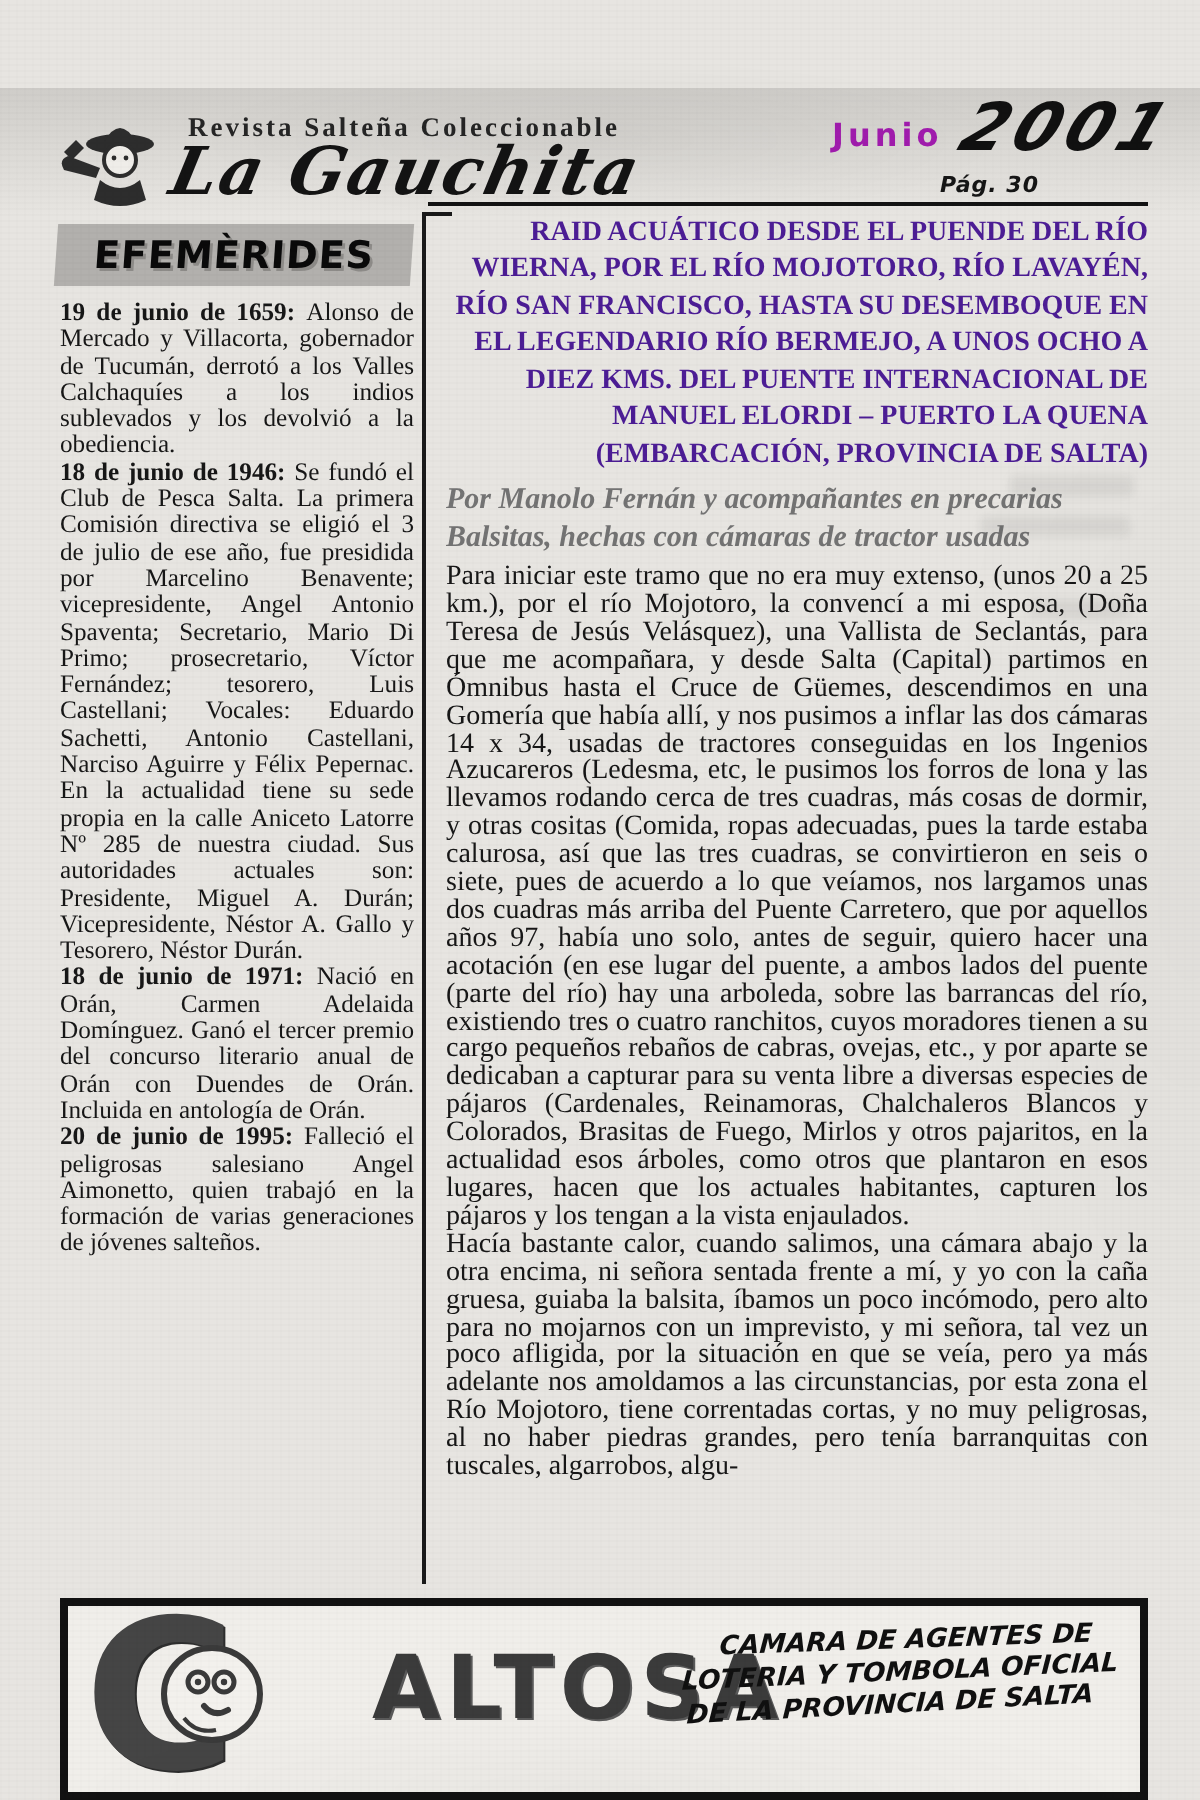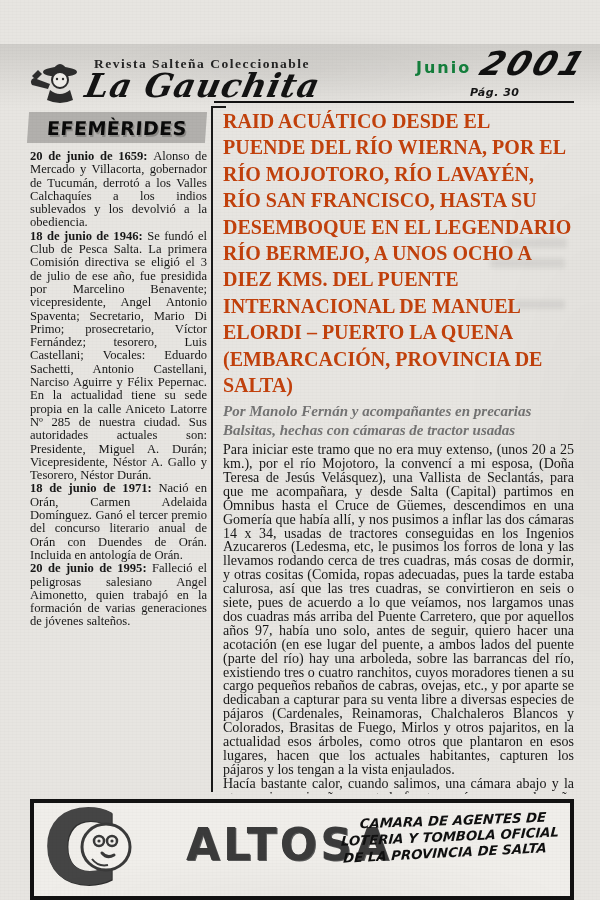--- a/index.html
+++ b/index.html
@@ -15,41 +15,41 @@
       radial-gradient(ellipse 400px 60px at 300px 895px, rgba(0,0,0,.06), transparent 70%);}
   .header-band{position:absolute;left:0;top:44px;width:600px;height:64px;
       background:linear-gradient(180deg,#cfcdc9 0%,#dddbd7 55%,#e7e5e1 100%);}
   .gaucho{position:absolute;left:30px;top:56px;width:58px;height:52px;}
   .masthead-top{position:absolute;left:94px;top:56px;font-family:"Liberation Serif",serif;
       font-weight:700;font-size:13.5px;letter-spacing:1.5px;color:#262626;text-align:right;}
   .magname{position:absolute;left:86px;top:66px;font-family:"DejaVu Serif",serif;
       font-style:italic;font-weight:700;font-size:33px;color:#141414;
       transform:skewX(-12deg);letter-spacing:1px;}
   .junio{position:absolute;left:416px;top:58px;font-family:"DejaVu Sans",sans-serif;
-      font-weight:700;font-size:16px;letter-spacing:2px;color:#15803d;}
+      font-weight:700;font-size:16px;letter-spacing:2px;color:#a21caf;}
   .year{position:absolute;left:482px;top:44px;font-family:"DejaVu Sans",sans-serif;
       font-style:italic;font-weight:800;font-size:33px;letter-spacing:3px;color:#111;
       transform:skewX(-20deg);}
   .pagelabel{position:absolute;left:470px;top:86px;font-family:"DejaVu Sans",sans-serif;
       font-weight:700;font-size:11px;letter-spacing:.5px;color:#161616;font-style:italic;}
   .head-rule{position:absolute;left:214px;top:101px;width:360px;height:2px;background:#131313;}
   .efem-title{position:absolute;left:28px;top:112px;width:178px;height:31px;
       background:#b2b0ad;display:flex;align-items:center;justify-content:center;
       font-family:"DejaVu Sans",sans-serif;font-weight:900;font-size:19px;
       letter-spacing:.5px;color:#0a0a0a;text-shadow:1.5px 1.5px 0 #8d8b88;
       transform:skewX(-4deg);}
   .vrule{position:absolute;left:211px;top:106px;width:2px;height:686px;background:#1a1a1a;}
   .vrule-bracket{position:absolute;left:211px;top:106px;width:15px;height:2px;background:#1a1a1a;}
   .left-col{position:absolute;left:30px;top:150px;width:177px;height:642px;overflow:hidden;
       font-size:12.6px;line-height:13.3px;text-align:justify;color:#171717;}
   .left-col p{margin:0;}
   .left-col b::after{content:" ";}
   .right-col{position:absolute;left:223px;top:106px;width:351px;height:688px;overflow:hidden;}
-  .headline{text-align:left;font-weight:700;font-size:20px;line-height:1.32;
-      color:#c2410c;margin:2px 0 4px 0;}
+  .headline{text-align:right;font-weight:700;font-size:14px;line-height:1.32;
+      color:#4c1d95;margin:2px 0 4px 0;}
   .byline{font-style:italic;font-weight:700;font-size:15px;line-height:1.26;color:#737373;margin:2px 0 3px 0;}
   .article-body p{margin:0;font-size:14px;line-height:13.9px;text-align:justify;color:#171717;}
   .smudge{position:absolute;background:rgba(90,90,90,.10);filter:blur(2px);border-radius:3px;}
   .ad-box{position:absolute;left:30px;top:799px;width:536px;height:93px;
       border:4px solid #121212;background:#f0eeea;overflow:hidden;}
   .ad-c{position:absolute;left:8px;top:-16px;font-family:"DejaVu Sans",sans-serif;
       font-weight:900;font-size:104px;color:#454545;text-shadow:1px 1px 0 #2e2e2e;}
   .ad-face{position:absolute;left:44px;top:18px;width:56px;height:52px;}
   .ad-brand{position:absolute;left:152px;top:16px;font-family:"DejaVu Sans",sans-serif;
       font-weight:900;font-size:44px;letter-spacing:3px;color:#3b3b3b;text-shadow:1px 1px 0 #5a5a5a;}
@@ -82,21 +82,21 @@
   <div class="junio">Junio</div>
   <div class="year">2001</div>
   <div class="pagelabel">Pág. 30</div>
   <div class="head-rule"></div>
 
   <div class="efem-title">EFEMÈRIDES</div>
   <div class="vrule"></div>
   <div class="vrule-bracket"></div>
 
   <div class="left-col">
-    <p><b>20 de junio de 1659:</b><span>Alonso de Mercado y Villacorta, gobernador de Tucumán, derrotó a los Valles Calchaquíes a los indios sublevados y los devolvió a la obediencia.</span></p>
+    <p><b>19 de junio de 1659:</b><span>Alonso de Mercado y Villacorta, gobernador de Tucumán, derrotó a los Valles Calchaquíes a los indios sublevados y los devolvió a la obediencia.</span></p>
     <p><b>18 de junio de 1946:</b><span>Se fundó el Club de Pesca Salta. La primera Comisión directiva se eligió el 3 de julio de ese año, fue presidida por Marcelino Benavente; vicepresidente, Angel Antonio Spaventa; Secretario, Mario Di Primo; prosecretario, Víctor Fernández; tesorero, Luis Castellani; Vocales: Eduardo Sachetti, Antonio Castellani, Narciso Aguirre y Félix Pepernac. En la actualidad tiene su sede propia en la calle Aniceto Latorre Nº 285 de nuestra ciudad. Sus autoridades actuales son: Presidente, Miguel A. Durán; Vicepresidente, Néstor A. Gallo y Tesorero, Néstor Durán.</span></p>
     <p><b>18 de junio de 1971:</b><span>Nació en Orán, Carmen Adelaida Domínguez. Ganó el tercer premio del concurso literario anual de Orán con Duendes de Orán. Incluida en antología de Orán.</span></p>
     <p><b>20 de junio de 1995:</b><span>Falleció el peligrosas salesiano Angel Aimonetto, quien trabajó en la formación de varias generaciones de jóvenes salteños.</span></p>
   </div>
 
   <div class="right-col">
     <div class="headline">RAID ACUÁTICO DESDE EL PUENDE DEL RÍO WIERNA, POR EL RÍO MOJOTORO, RÍO LAVAYÉN, RÍO SAN FRANCISCO, HASTA SU DESEMBOQUE EN EL LEGENDARIO RÍO BERMEJO, A UNOS OCHO A DIEZ KMS. DEL PUENTE INTERNACIONAL DE MANUEL ELORDI – PUERTO LA QUENA (EMBARCACIÓN, PROVINCIA DE SALTA)</div>
     <div class="byline">Por Manolo Fernán y acompañantes en precarias Balsitas, hechas con cámaras de tractor usadas</div>
     <div class="article-body">
       <p>Para iniciar este tramo que no era muy extenso, (unos 20 a 25 km.), por el río Mojotoro, la convencí a mi esposa, (Doña Teresa de Jesús Velásquez), una Vallista de Seclantás, para que me acompañara, y desde Salta (Capital) partimos en Ómnibus hasta el Cruce de Güemes, descendimos en una Gomería que había allí, y nos pusimos a inflar las dos cámaras 14 x 34, usadas de tractores conseguidas en los Ingenios Azucareros (Ledesma, etc, le pusimos los forros de lona y las llevamos rodando cerca de tres cuadras, más cosas de dormir, y otras cositas (Comida, ropas adecuadas, pues la tarde estaba calurosa, así que las tres cuadras, se convirtieron en seis o siete, pues de acuerdo a lo que veíamos, nos largamos unas dos cuadras más arriba del Puente Carretero, que por aquellos años 97, había uno solo, antes de seguir, quiero hacer una acotación (en ese lugar del puente, a ambos lados del puente (parte del río) hay una arboleda, sobre las barrancas del río, existiendo tres o cuatro ranchitos, cuyos moradores tienen a su cargo pequeños rebaños de cabras, ovejas, etc., y por aparte se dedicaban a capturar para su venta libre a diversas especies de pájaros (Cardenales, Reinamoras, Chalchaleros Blancos y Colorados, Brasitas de Fuego, Mirlos y otros pajaritos, en la actualidad esos árboles, como otros que plantaron en esos lugares, hacen que los actuales habitantes, capturen los pájaros y los tengan a la vista enjaulados.</p>

